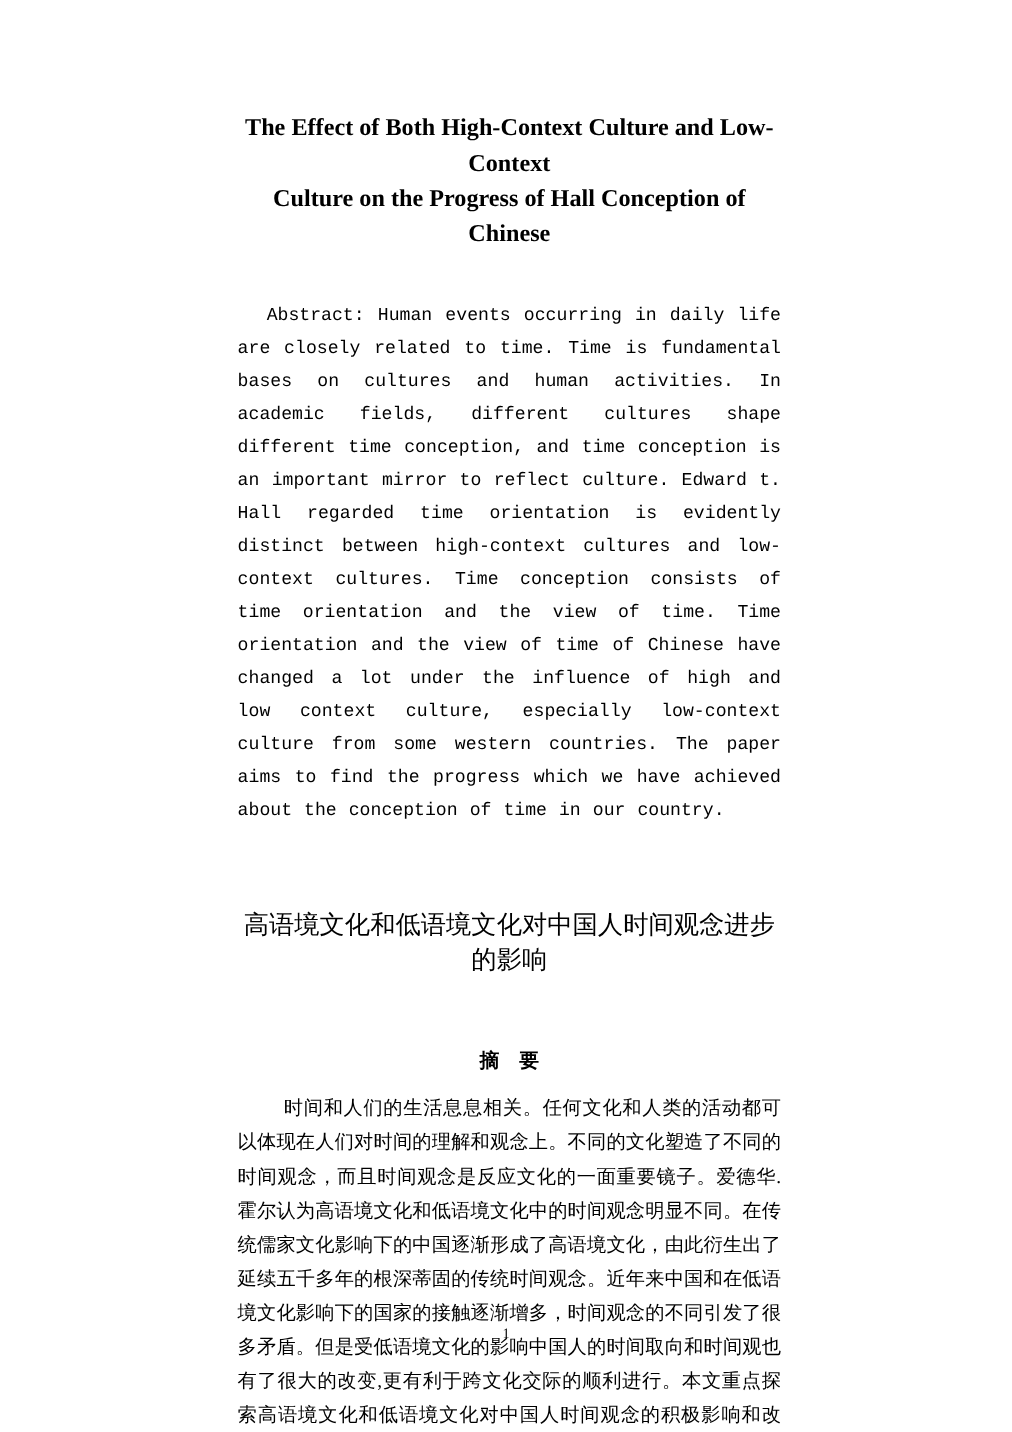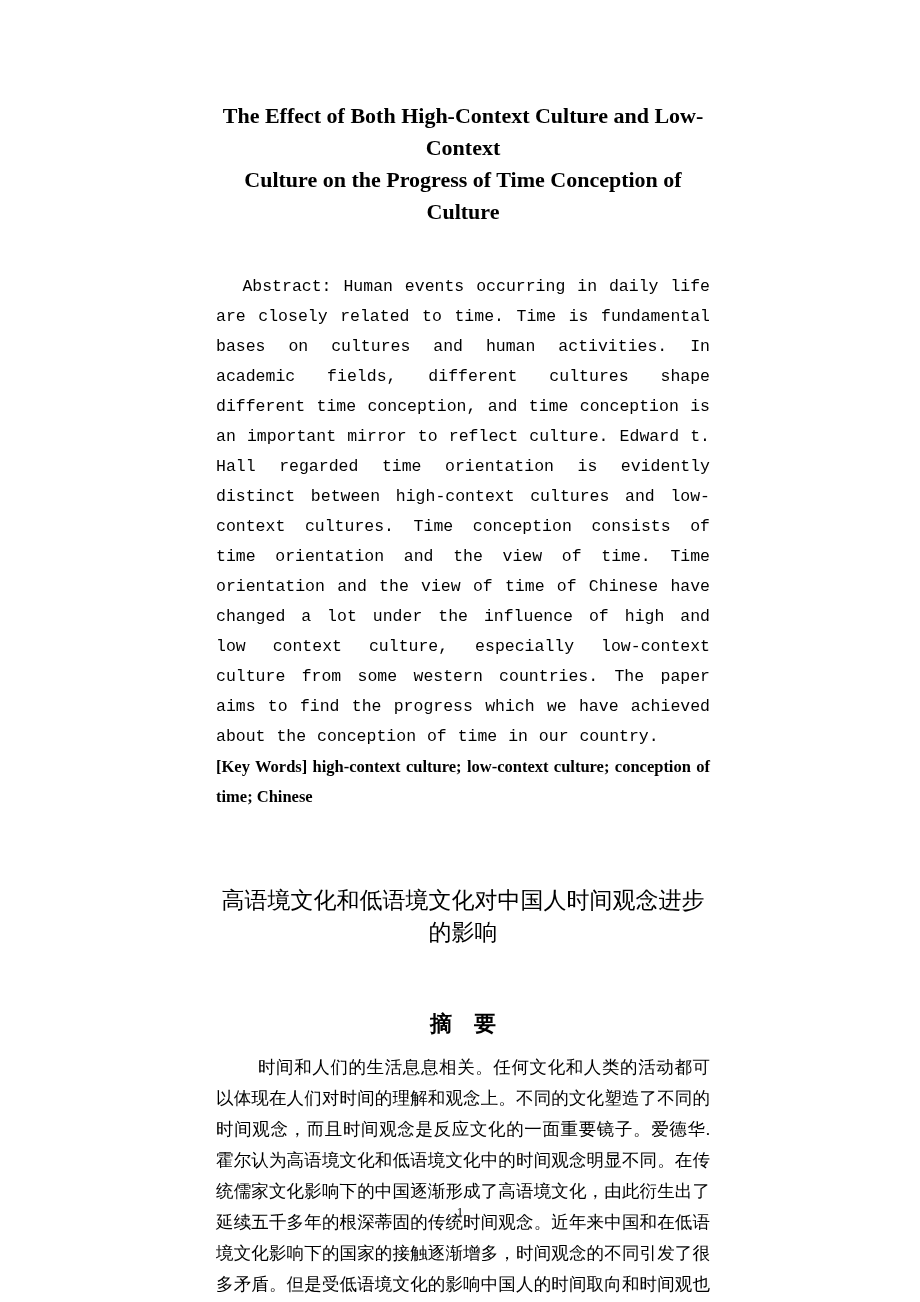--- a/index.html
+++ b/index.html
@@ -44,21 +44,21 @@
     margin-top: 74px;
     text-align: center;
     font-size: 23px;
     line-height: 32px;
     font-weight: 500;
     font-family: Liberation Mono, monospace;
   }
   .abstract-heading-zh {
     margin-top: 58px;
     text-align: center;
-    font-size: 22px;
+    font-size: 18px;
     line-height: 32px;
     font-weight: 600;
     font-family: "Liberation Sans", "DejaVu Sans", sans-serif;
     margin-bottom: 0;
   }
   .abstract-zh {
     font-size: 17.5px;
     line-height: 31px;
     text-align: justify;
     text-indent: 2.4em;
@@ -88,26 +88,25 @@
   }
 </style>
 </head>
 <body>
 
 <div class="page">
   <div class="content">
 
     <h1 class="title-en">
       <span class="line">The Effect of Both High-Context Culture and Low-Context</span>
-      <span class="line">Culture on the Progress of Time Conception of Culture</span>
+      <span class="line">Culture on the Progress of Hall Conception of Chinese</span>
     </h1>
 
     <p class="abstract-en">Abstract: Human events occurring in daily life are closely related to time. Time is fundamental bases on cultures and human activities. In academic fields, different cultures shape different time conception, and time conception is an important mirror to reflect culture. Edward t. Hall regarded time orientation is evidently distinct between high-context cultures and low-context cultures. Time conception consists of time orientation and the view of time. Time orientation and the view of time of Chinese have changed a lot under the influence of high and low context culture, especially low-context culture from some western countries. The paper aims to find the progress which we have achieved about the conception of time in our country.</p>
 
-    <p class="keywords-en">[Key Words]  high-context culture; low-context culture; conception of time; Chinese</p>
 
     <h2 class="title-zh">高语境文化和低语境文化对中国人时间观念进步的影响</h2>
 
     <h3 class="abstract-heading-zh">摘　要</h3>
 
     <p class="abstract-zh">时间和人们的生活息息相关。任何文化和人类的活动都可以体现在人们对时间的理解和观念上。不同的文化塑造了不同的时间观念，而且时间观念是反应文化的一面重要镜子。爱德华. 霍尔认为高语境文化和低语境文化中的时间观念明显不同。在传统儒家文化影响下的中国逐渐形成了高语境文化，由此衍生出了延续五千多年的根深蒂固的传统时间观念。近年来中国和在低语境文化影响下的国家的接触逐渐增多，时间观念的不同引发了很多矛盾。但是受低语境文化的影响中国人的时间取向和时间观也有了很大的改变,更有利于跨文化交际的顺利进行。本文重点探索高语境文化和低语境文化对中国人时间观念的积极影响和改观。</p>
 
     <p class="keywords-zh">[关键词] 高语境；低语境；时间观念；中国人</p>
 
     <h4 class="section-heading">1. Introduction</h4>

